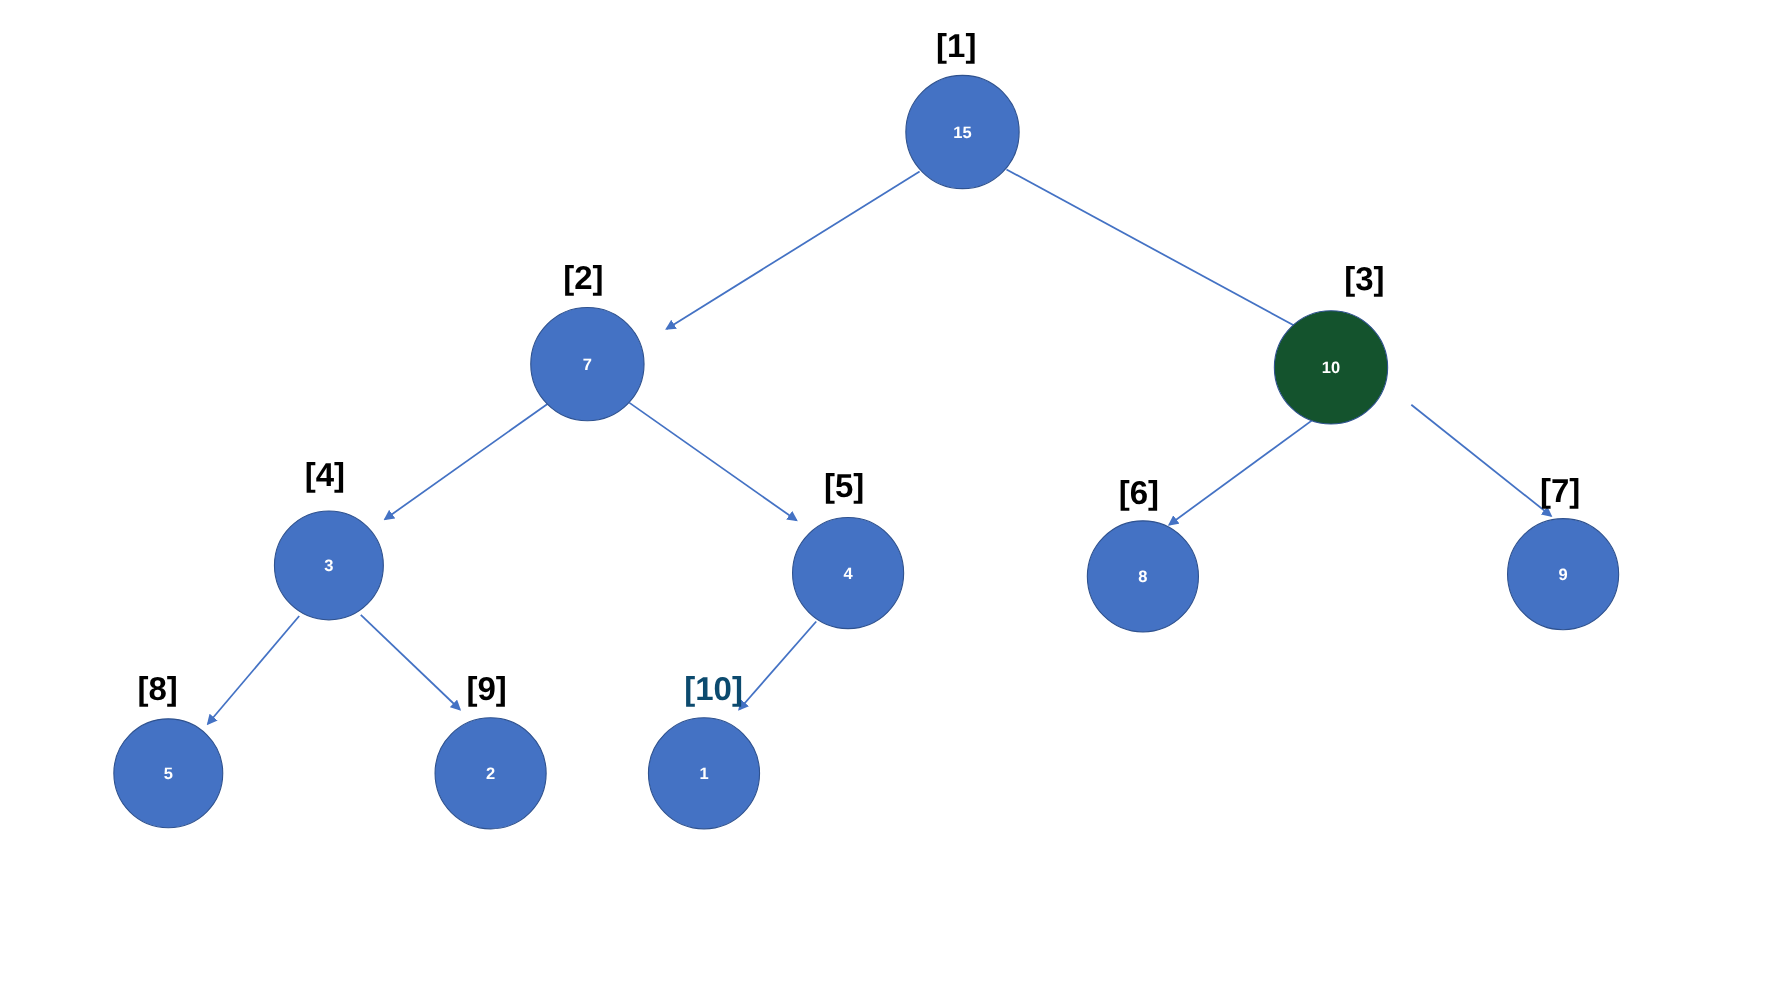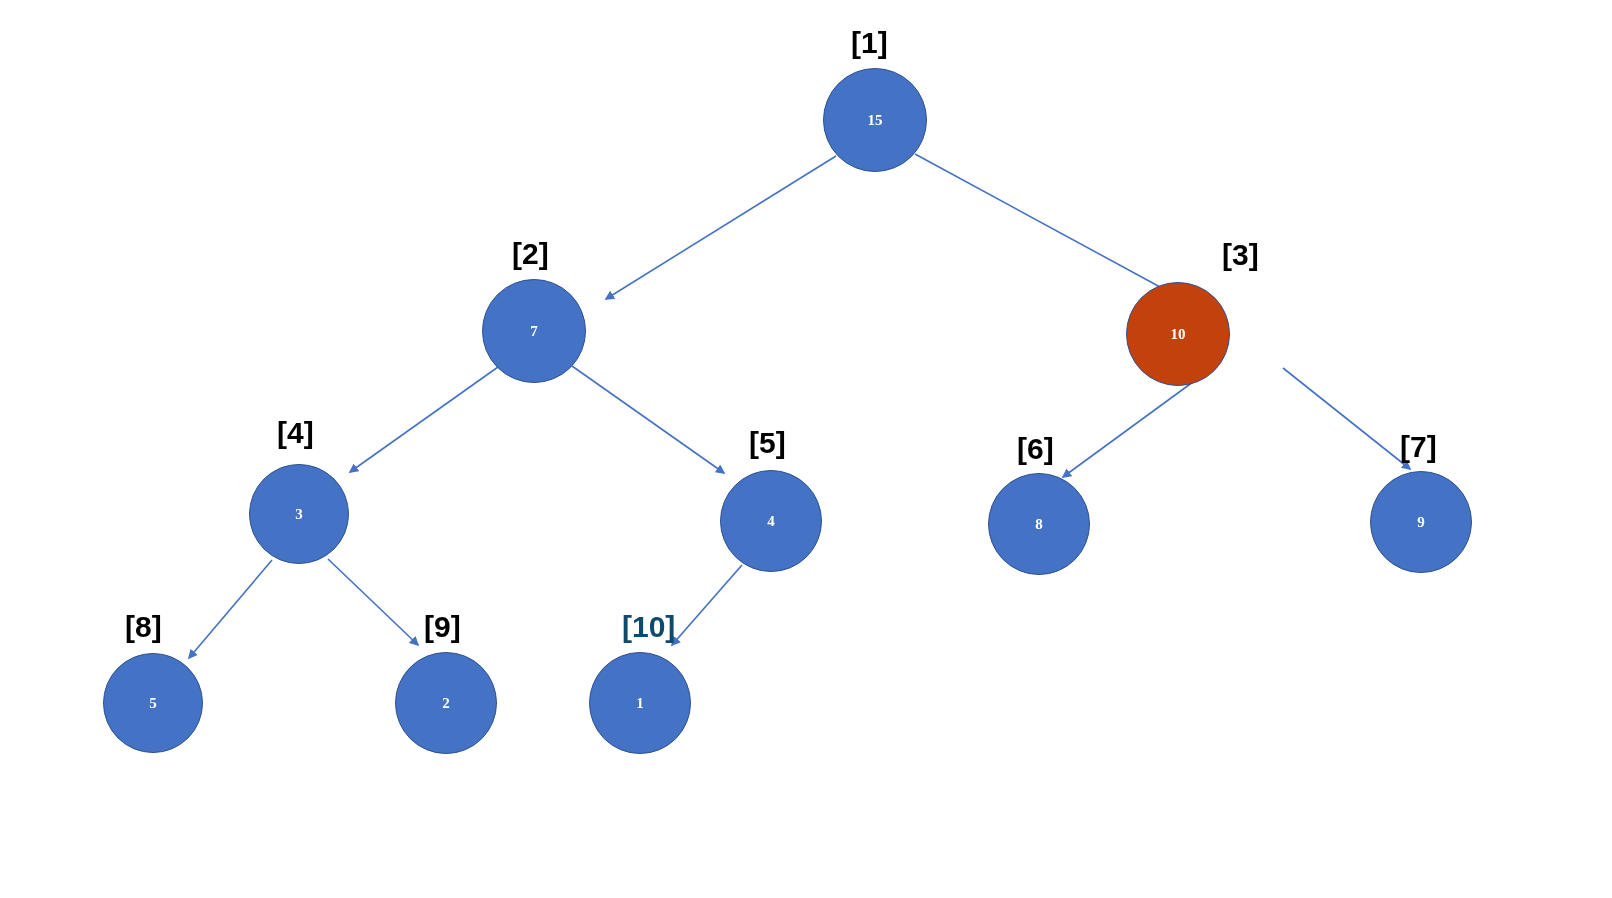--- a/index.html
+++ b/index.html
@@ -30,21 +30,21 @@
     background: #4472C4;
     border: 1.5px solid #2F528F;
     box-sizing: border-box;
     display: flex;
     align-items: center;
     justify-content: center;
     z-index: 3;
   }
   .node-value {
     color: #ffffff;
-    font-family: Liberation Serif, serif;
+    font-family: Liberation Sans, sans-serif;
     font-size: 15px;
     font-weight: bold;
     line-height: 1;
     position: relative;
   }
   .node-index {
     position: absolute;
     color: #000000;
     font-family: "Liberation Sans", sans-serif;
     font-size: 30px;
@@ -80,21 +80,21 @@
 
   <div id="node-layer">
       <div class="node" style="left: 823px; top: 68px; width: 104px; height: 104px; background: rgb(68, 114, 196); border-color: rgb(47, 82, 143);">
         <span class="node-value" style="color: rgb(255, 255, 255); left: 0px; top: 0px;">15</span>
       </div>
       <div class="node-index" style="left: 851px; top: 28px; color: rgb(0, 0, 0);">[1]</div>
       <div class="node" style="left: 482px; top: 279px; width: 104px; height: 104px; background: rgb(68, 114, 196); border-color: rgb(47, 82, 143);">
         <span class="node-value" style="color: rgb(255, 255, 255); left: 0px; top: 0px;">7</span>
       </div>
       <div class="node-index" style="left: 512px; top: 239px; color: rgb(0, 0, 0);">[2]</div>
-      <div class="node" style="left: 1126px; top: 282px; width: 104px; height: 104px; background: #c2410c; border-color: rgb(47, 82, 143);">
+      <div class="node" style="left: 1158px; top: 282px; width: 104px; height: 104px; background: #14532d; border-color: rgb(47, 82, 143);">
         <span class="node-value" style="color: rgb(255, 255, 255); left: 0px; top: 0px;">10</span>
       </div>
       <div class="node-index" style="left: 1222px; top: 240px; color: rgb(0, 0, 0);">[3]</div>
       <div class="node" style="left: 249px; top: 464px; width: 100px; height: 100px; background: rgb(68, 114, 196); border-color: rgb(47, 82, 143);">
         <span class="node-value" style="color: rgb(255, 255, 255); left: 0px; top: 0px;">3</span>
       </div>
       <div class="node-index" style="left: 277px; top: 418px; color: rgb(0, 0, 0);">[4]</div>
       <div class="node" style="left: 720px; top: 470px; width: 102px; height: 102px; background: rgb(68, 114, 196); border-color: rgb(47, 82, 143);">
         <span class="node-value" style="color: rgb(255, 255, 255); left: 0px; top: 0px;">4</span>
       </div>

